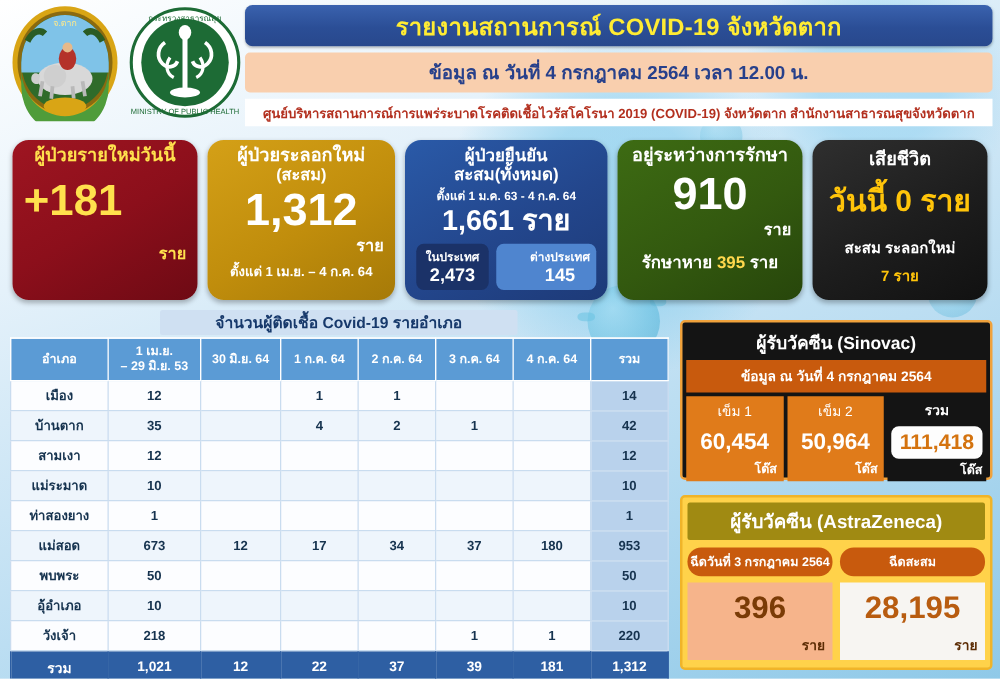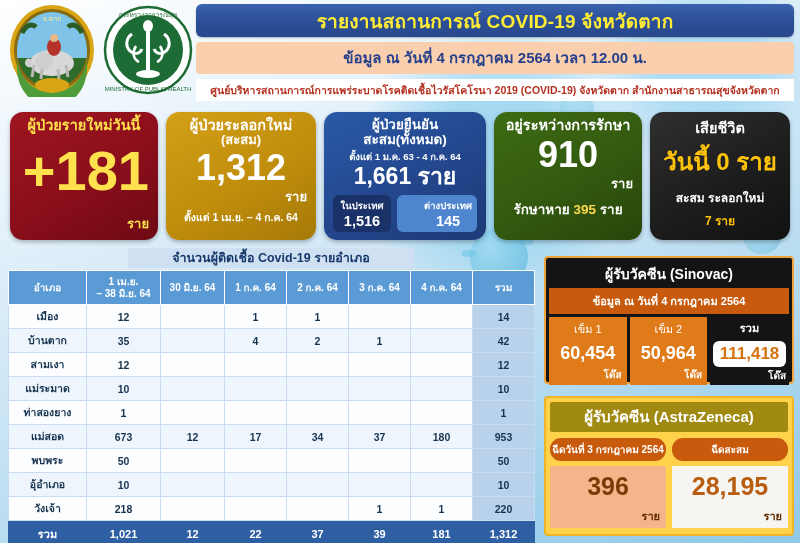--- a/index.html
+++ b/index.html
@@ -61,21 +61,21 @@
   .card { position:absolute; border-radius:13px; color:#fff;
           box-shadow:0 2px 4px rgba(0,0,0,.28); padding:5px 9px; }
   .card .ttl { text-align:center; font-size:14.5px; font-weight:bold; line-height:1.12; }
   .card .big { font-weight:bold; line-height:1; }
   .card .unit { font-size:13px; font-weight:bold; }
   .card .foot { font-size:10.5px; font-weight:bold; text-align:center; }
 
   #card-new { left:10px; top:2px; width:148px; height:128px;
     background:linear-gradient(150deg,#9e1521 0%,#8c0f1b 50%,#6e0a14 100%); }
   #card-new .ttl { color:#ffe14d; }
-  #card-new .big { color:#ffe14d; font-size:56px; text-align:right; margin-top:10px; }
+  #card-new .big { color:#ffe14d; font-size:35px; text-align:left; margin-top:10px; }
   #card-new .unit { color:#ffe14d; display:block; text-align:right; margin-top:14px; }
 
   #card-wave { left:166px; top:2px; width:150px; height:128px;
     background:linear-gradient(150deg,#d4a017 0%,#c08d0c 55%,#a67a08 100%); }
   #card-wave .ttl { color:#fff; }
   #card-wave .ttl .sub { font-size:13px; font-weight:bold; display:block; }
   #card-wave .big { color:#fff; font-size:36px; text-align:center; margin-top:2px; }
   #card-wave .unit { color:#fff; display:block; text-align:right; }
   #card-wave .foot { color:#fff; margin-top:2px; }
 
@@ -248,21 +248,21 @@
       <div class="foot">ตั้งแต่ 1 เม.ย. – 4 ก.ค. 64</div>
     </div>
 
     <div class="card" id="card-conf">
       <div class="ttl">ผู้ป่วยยืนยันสะสม(ทั้งหมด)</div>
       <div class="since">ตั้งแต่ 1 ม.ค. 63 -  4 ก.ค. 64</div>
       <div class="big">1,661 ราย</div>
       <div class="subboxes">
         <div class="subbox dark">
           <span class="lbl">ในประเทศ</span>
-          <span class="val">1,516</span>
+          <span class="val">2,473</span>
         </div>
         <div class="subbox light">
           <span class="lbl">ต่างประเทศ</span>
           <span class="val">145</span>
         </div>
       </div>
     </div>
 
     <div class="card" id="card-treat">
       <div class="ttl">อยู่ระหว่างการรักษา</div>
@@ -294,21 +294,21 @@
         <col class="c4">
           <col class="c5">
           <col class="c6">
           <col class="c7">
       </colgroup>
       <thead>
         <tr>
           <th>อำเภอ</th>
           <th>
             <span>1 เม.ย.</span><br>
-            <span>– 38 มิ.ย. 64</span>
+            <span>– 29 มิ.ย. 53</span>
           </th>
           <th>30 มิ.ย. 64</th>
           <th>1 ก.ค. 64</th>
           <th>2 ก.ค. 64</th>
           <th>3 ก.ค. 64</th>
           <th>4 ก.ค. 64</th>
           <th class="sum">รวม</th>
         </tr>
       </thead>
       <tbody id="tbody">

